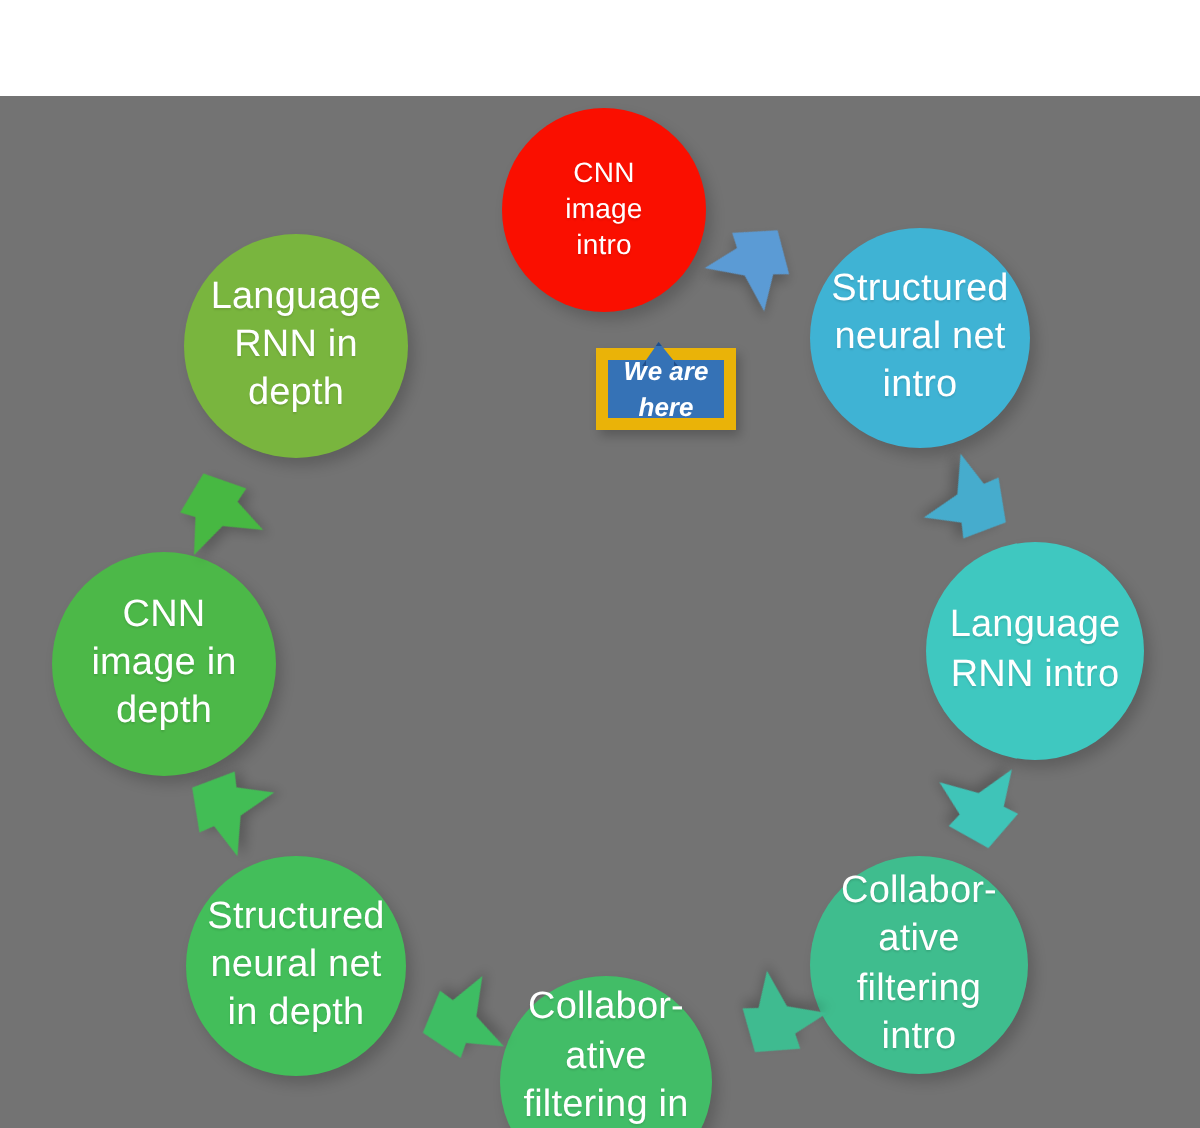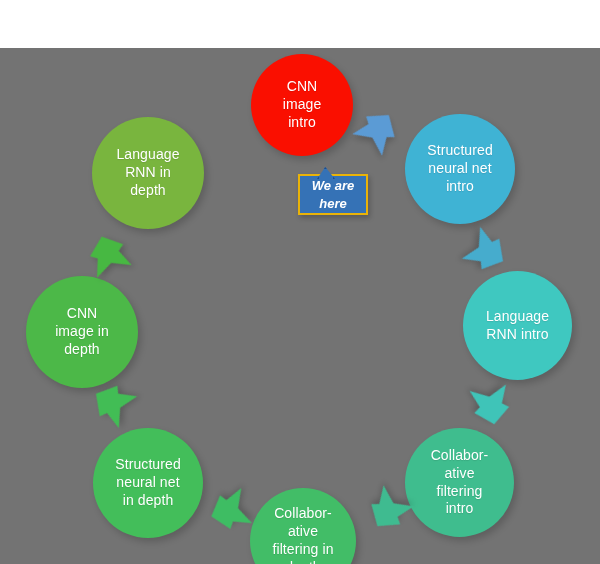--- a/index.html
+++ b/index.html
@@ -19,21 +19,21 @@
 
   
   .node {
     position: absolute;
     border-radius: 50%;
     display: flex;
     align-items: center;
     justify-content: center;
     text-align: center;
     color: #ffffff;
-    font-size: 14px;
+    font-size: 19px;
     line-height: 1.28;
     letter-spacing: .1px;
     box-sizing: border-box;
     box-shadow: 3px 4px 7px rgba(0,0,0,0.18);
     padding: 2px;
   }
   .node .label {
     display: block;
     white-space: pre-line;
     text-shadow: 0 1px 1px rgba(0,0,0,0.10);
@@ -47,21 +47,21 @@
     height: 40px;
     filter: drop-shadow(2px 3px 3px rgba(0,0,0,0.22));
   }
   .arrow svg { display: block; width: 100%; height: 100%; }
 
   
   .callout {
     position: absolute;
     box-sizing: border-box;
     background: #3572b6;
-    border: 2px solid #eab308;
+    border: 6px solid #eab308;
     color: #ffffff;
     font-style: italic;
     font-weight: bold;
     font-size: 13px;
     line-height: 1.35;
     text-align: center;
     display: flex;
     align-items: center;
     justify-content: center;
     box-shadow: 2px 3px 5px rgba(0,0,0,0.22);

